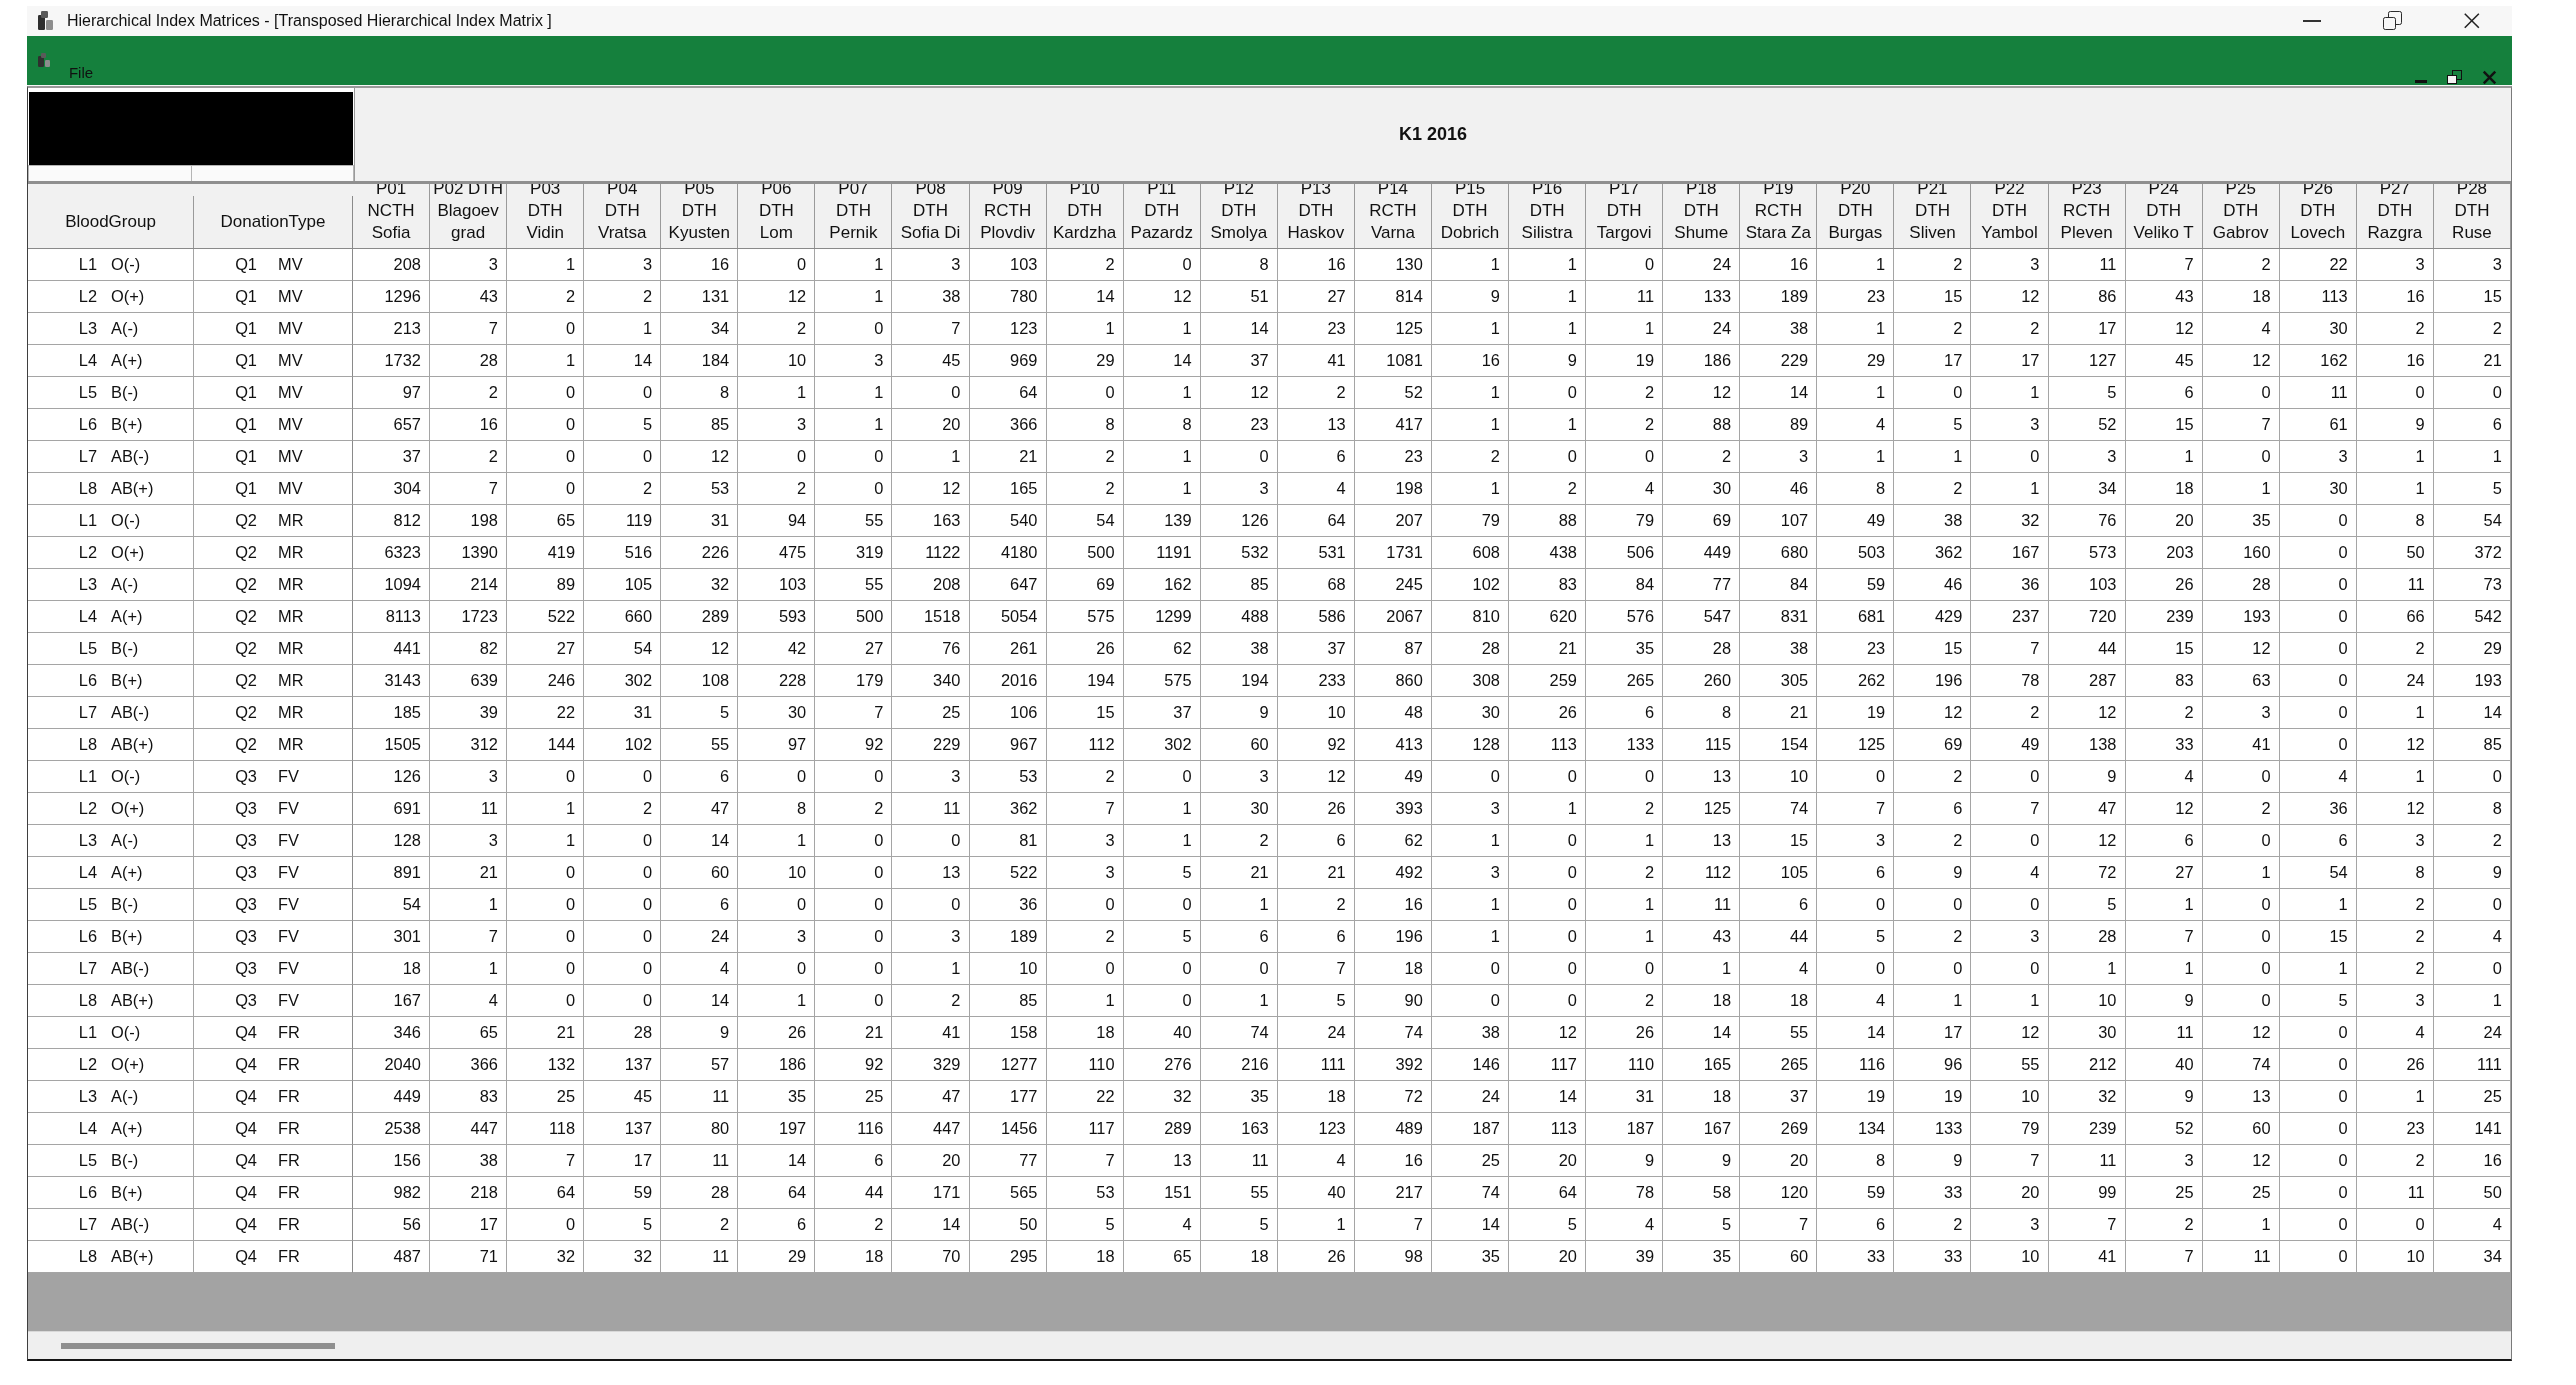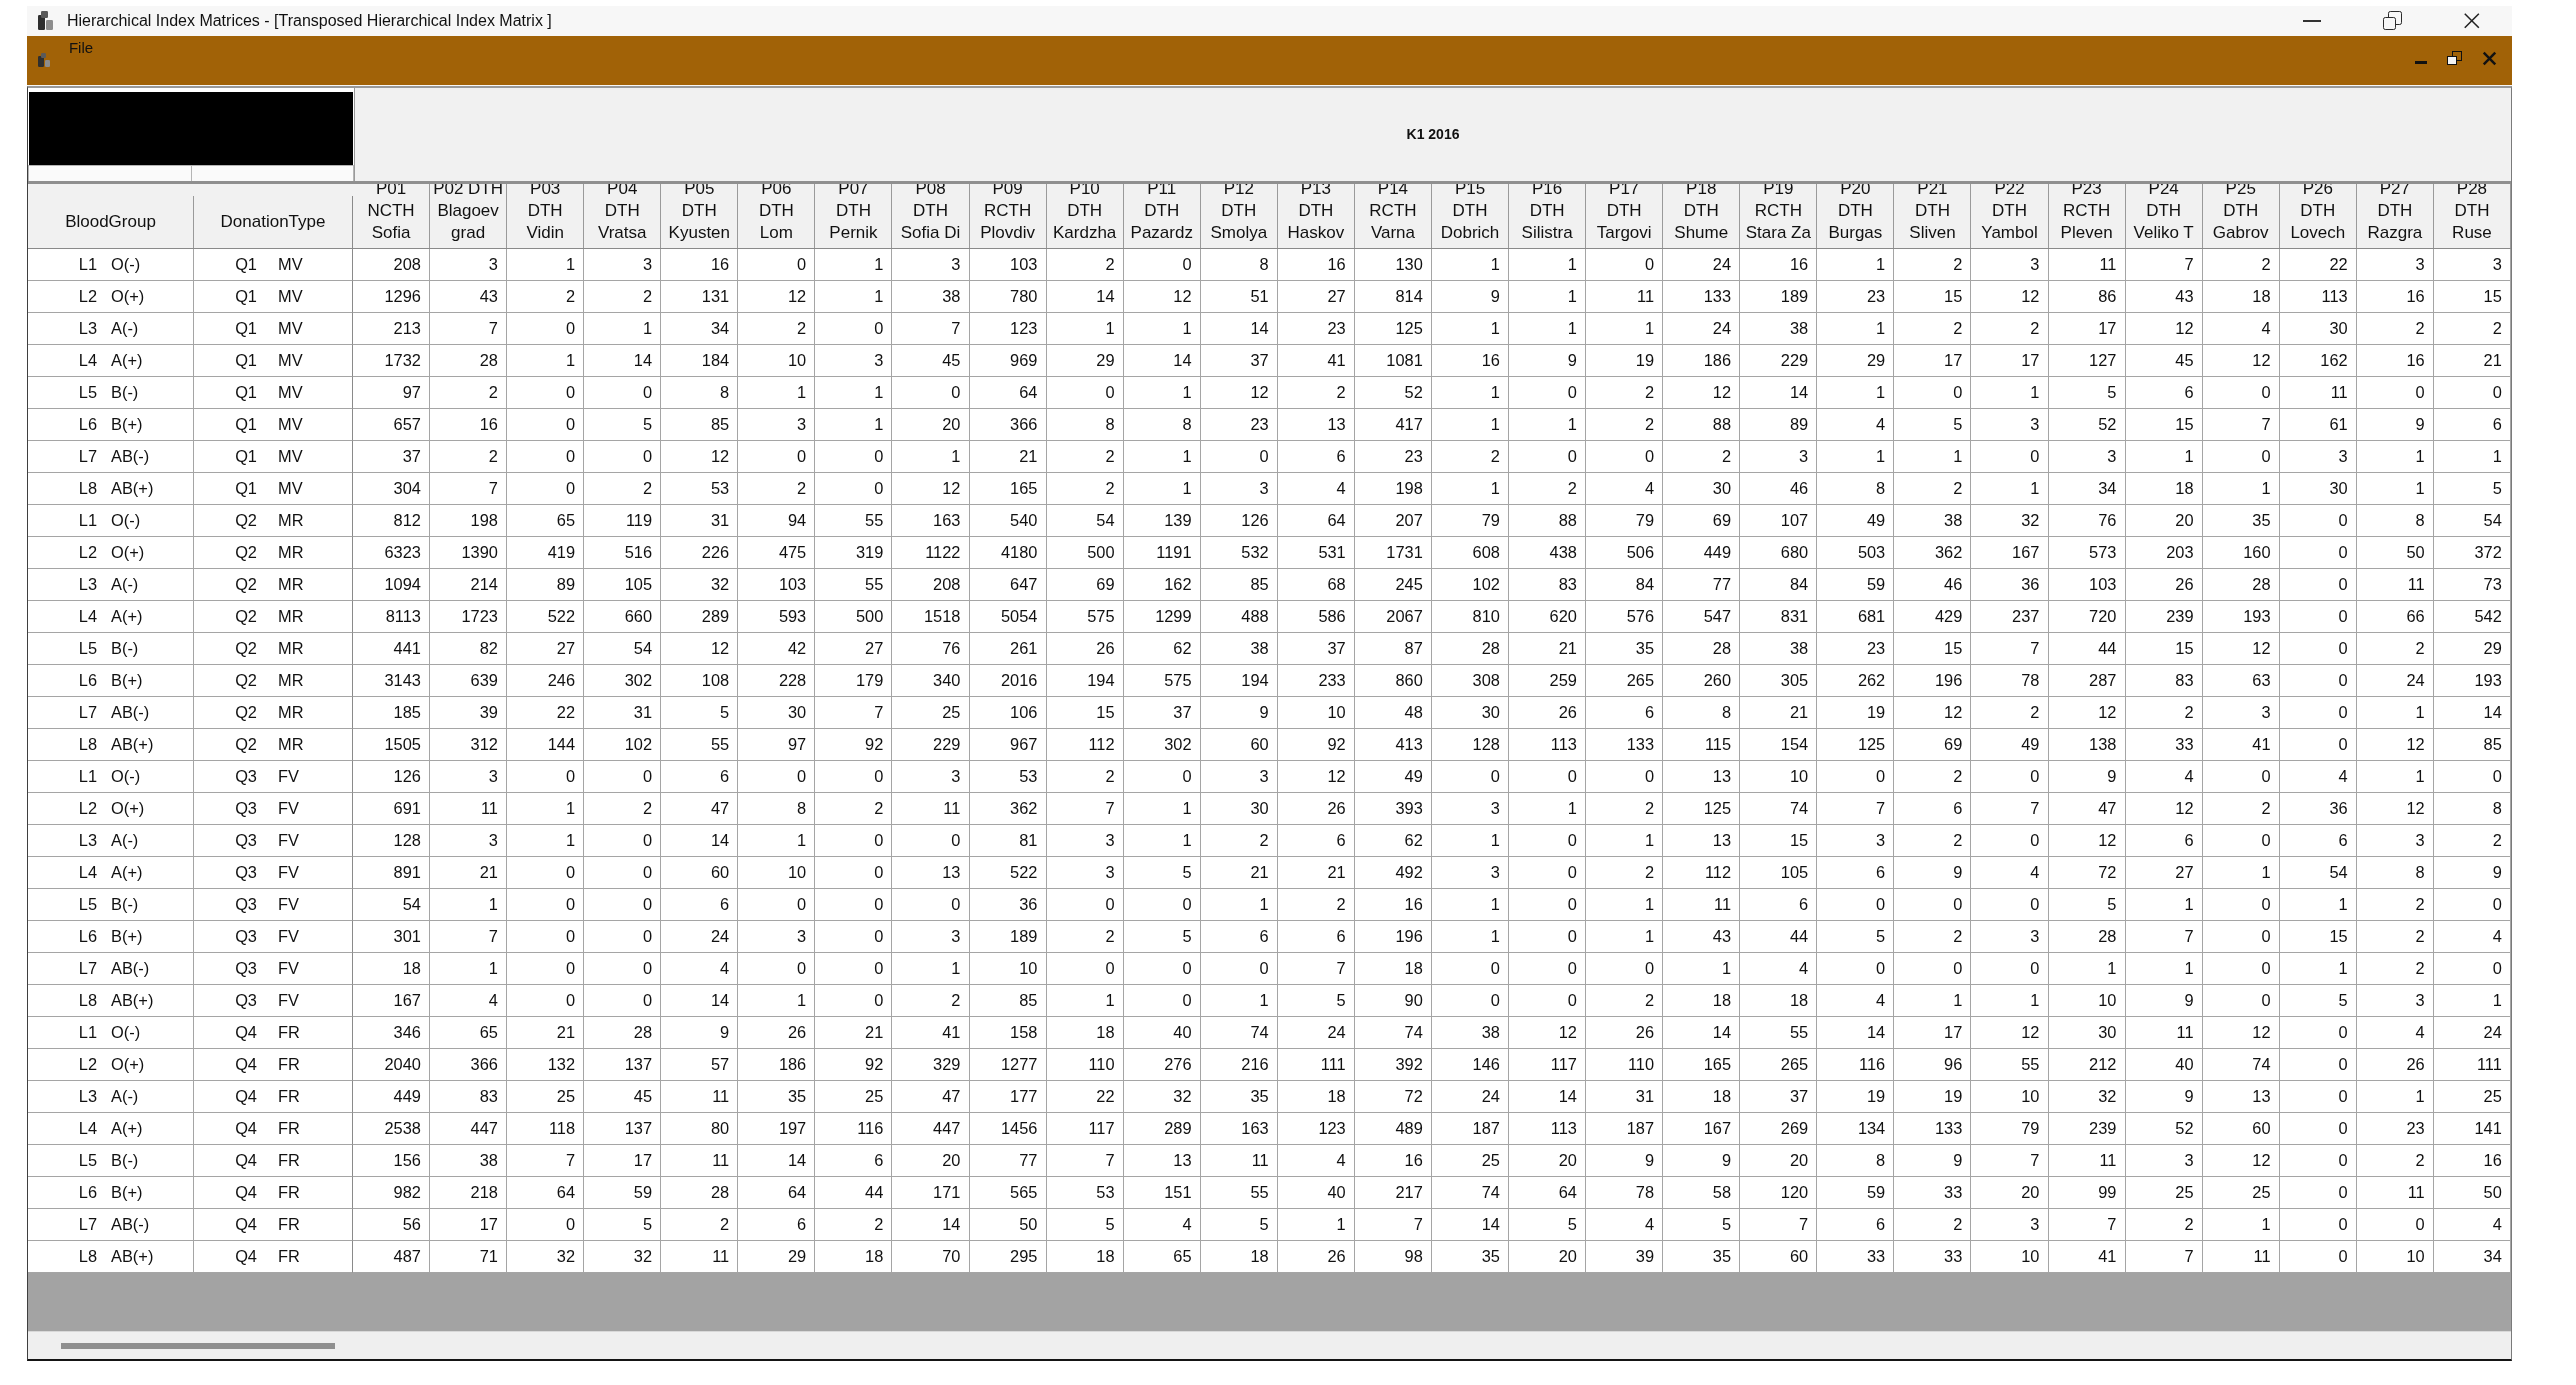--- a/index.html
+++ b/index.html
@@ -18,21 +18,21 @@
   .app-icon .bar3{position:absolute;left:4.7px;top:0px;width:7px;height:7px;background:#5a5a5a;border-radius:1.2px;}
   .title-text{font-size:16px;margin-left:10.5px;white-space:nowrap;}
   .tb-controls{margin-left:auto;display:flex;height:100%;}
   .tb-btn{width:80px;height:100%;display:flex;align-items:center;justify-content:center;}
   .glyph-min{width:17.6px;height:1.8px;background:#333;}
   .glyph-restore{position:relative;width:19px;height:19px;}
   .glyph-restore .back{position:absolute;right:0;top:0;width:11.7px;height:11.7px;border:1.8px solid #2b2b2b;border-radius:2.3px;}
   .glyph-restore .front{position:absolute;left:0;bottom:0;width:11.7px;height:11.7px;border:1.8px solid #2b2b2b;border-radius:2.3px;background:#f7f7f7;}
 
   
-  .menubar{height:49px;background:#a16207;display:flex;align-items:flex-start;padding-left:10.5px;position:relative;}
+  .menubar{height:49px;background:#15803d;display:flex;align-items:flex-end;padding-left:10.5px;position:relative;}
   .menu-icon{width:15px;height:15px;position:relative;flex:0 0 auto;align-self:center;}
   .menu-icon .bar1{position:absolute;left:0.6px;bottom:0.6px;width:5.9px;height:11.7px;background:#2f2f2f;border-radius:1.2px;}
   .menu-icon .bar2{position:absolute;left:7.6px;bottom:0.6px;width:5.3px;height:7px;background:#8d8d8d;border-radius:1.2px;}
   .menu-icon .bar3{position:absolute;left:3.5px;top:0;width:5.3px;height:5.3px;background:#5a5a5a;border-radius:1.2px;}
   .file-label{font-size:15px;margin-left:9.4px;padding:3.5px 7px;}
   .mdi-controls{margin-left:auto;display:flex;align-items:center;gap:20px;padding-right:15px;margin-top:15px;}
   .mdi-min{width:11.7px;height:2.9px;background:#111;margin-top:8.2px;}
   .mdi-restore{position:relative;width:15px;height:14px;}
   .mdi-restore .back{position:absolute;right:0;top:0;width:7.6px;height:7.6px;border:1.8px solid #111;}
   .mdi-restore .front{position:absolute;left:0;bottom:0;width:7.6px;height:7.6px;border:1.8px solid #111;background:#f3f3f3;}
@@ -43,21 +43,21 @@
     border-top:2.9px solid #999999;border-left:1.8px solid #3f3f3f;
     border-right:1.2px solid #7a7a7a;border-bottom:2.9px solid #151515;
     display:flex;flex-direction:column;overflow:hidden;
   }
   .band-row{display:flex;height:93px;flex:0 0 auto;}
   .fixed-head{width:326px;flex:0 0 auto;display:flex;flex-direction:column;}
   .black-box{height:73px;background:#000000;margin:4.1px 1.2px 0 0.6px;flex:0 0 auto;}
   .strip{flex:1;display:flex;}
   .strip-cell{flex:1;background:#fafafa;border:0.6px solid #b5b5b5;border-bottom:none;}
   .strip-cell + .strip-cell{border-left:none;}
-  .k1-cell{flex:1;background:#f1f1f1;border-left:1.2px solid #9a9a9a;display:flex;align-items:center;justify-content:center;font-size:14px;font-weight:bold;}
+  .k1-cell{flex:1;background:#f1f1f1;border-left:1.2px solid #9a9a9a;display:flex;align-items:center;justify-content:center;font-size:18px;font-weight:bold;}
   .thick-sep{height:2.9px;background:#8f8f8f;flex:0 0 auto;}
 
   .grid-cols{display:grid;grid-template-columns:166px 159px repeat(28,1fr);}
   .colheader-row{height:64px;flex:0 0 auto;background:#f1f1f1;border-bottom:1.2px solid #8a8a8a;}
   .col-head{border-right:0.6px solid #9a9a9a;overflow:hidden;font-size:17px;}
   .idx-head{display:flex;align-items:center;justify-content:center;margin-top:12px;}
   .p-head{display:flex;flex-direction:column;justify-content:flex-end;align-items:center;line-height:22px;padding-bottom:3.5px;white-space:nowrap;}
   .donation-head{border-right:1.2px solid #8a8a8a;}
 
   .datagrid{flex:0 0 auto;}

